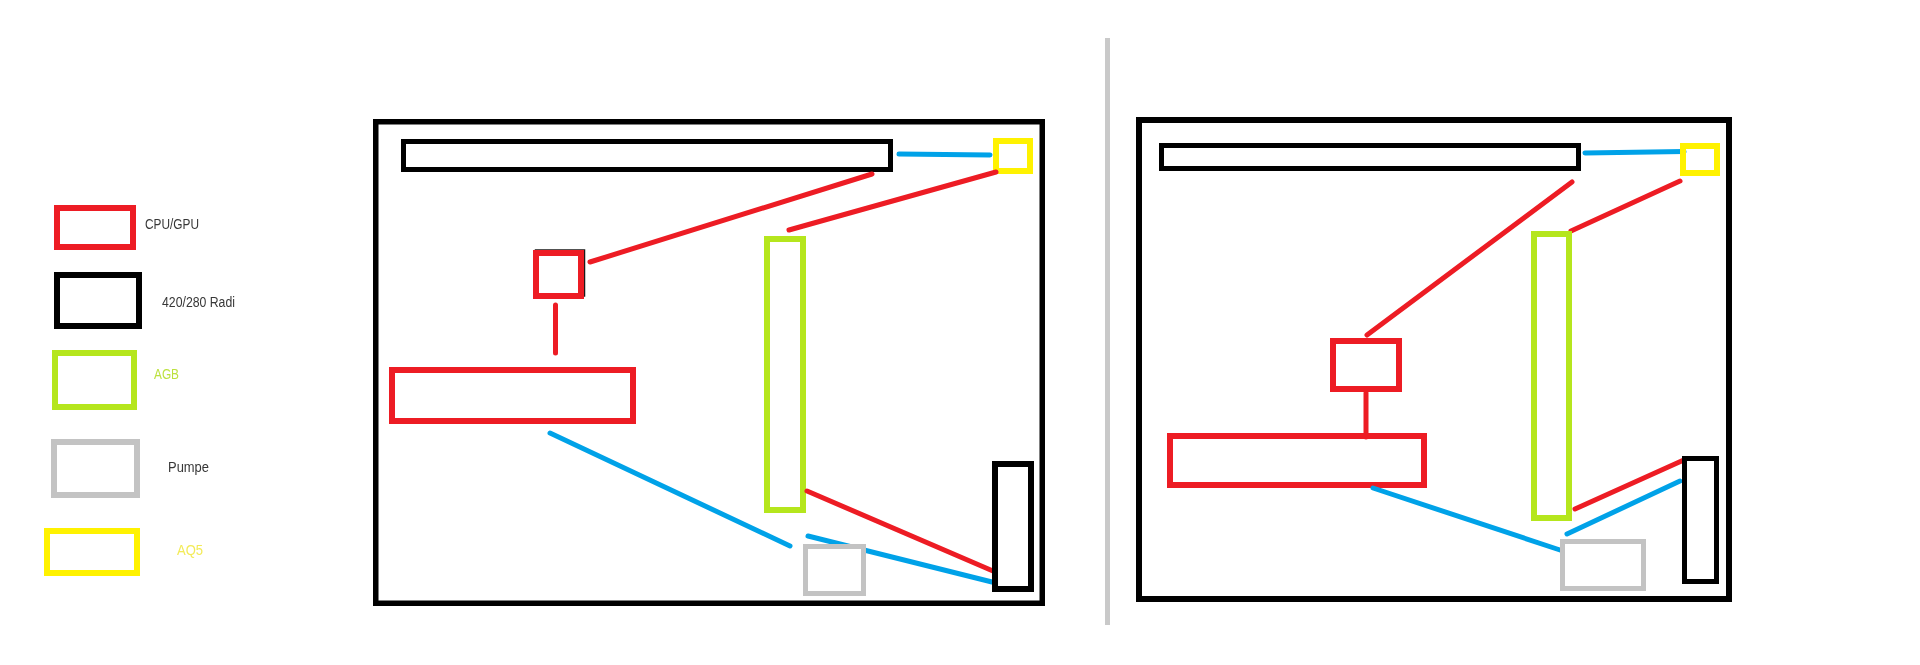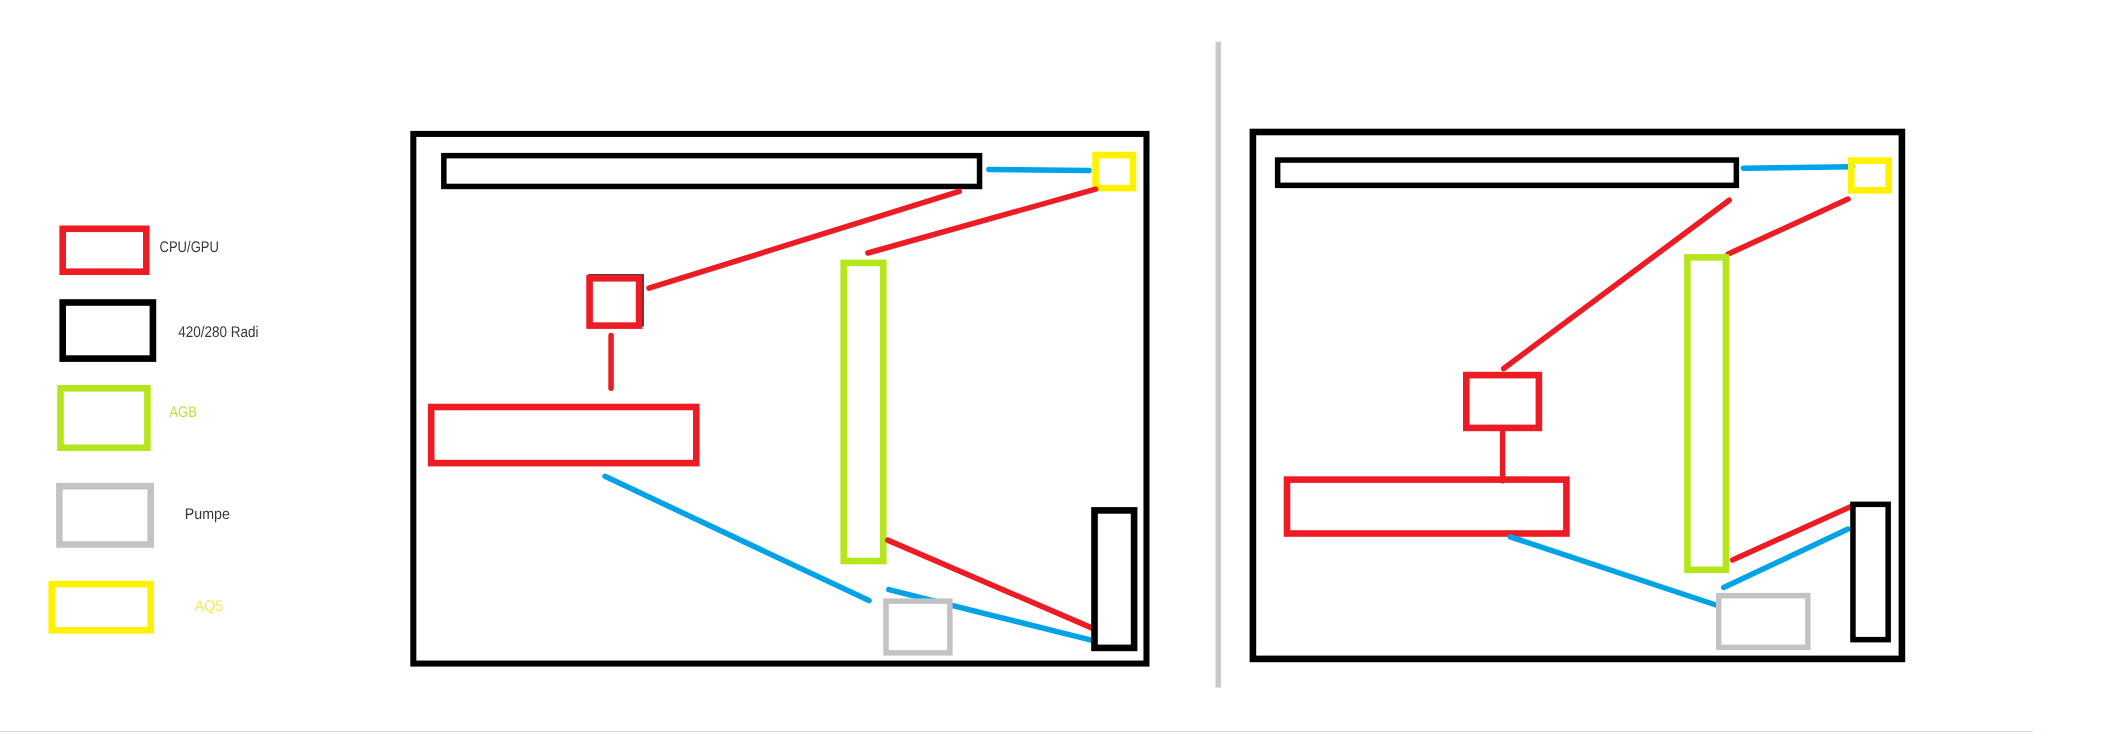--- a/index.html
+++ b/index.html
@@ -1,18 +1,18 @@
 <!DOCTYPE html>
 <html><head>
 <meta charset="utf-8">
 <title>Watercooling loop diagram</title>
 <style>
   html,body{margin:0;padding:0;background:#ffffff;}
   body{font-family:"Liberation Sans", sans-serif;}
-  #canvas{position:relative;width:1920px;height:665px;background:#15803d;overflow:hidden;}
+  #canvas{position:relative;width:1920px;height:665px;background:#737373;overflow:hidden;}
 </style>
 </head>
 <body>
 <div id="canvas">
 <svg width="1920" height="665" viewBox="0 0 1920 665" xmlns="http://www.w3.org/2000/svg">
 
   <rect x="0" y="0" width="1920" height="665" fill="#ffffff"></rect>
 
   <g>
         <rect x="57" y="208" width="76" height="39" fill="none" stroke="#ed1c24" stroke-width="6"></rect>

